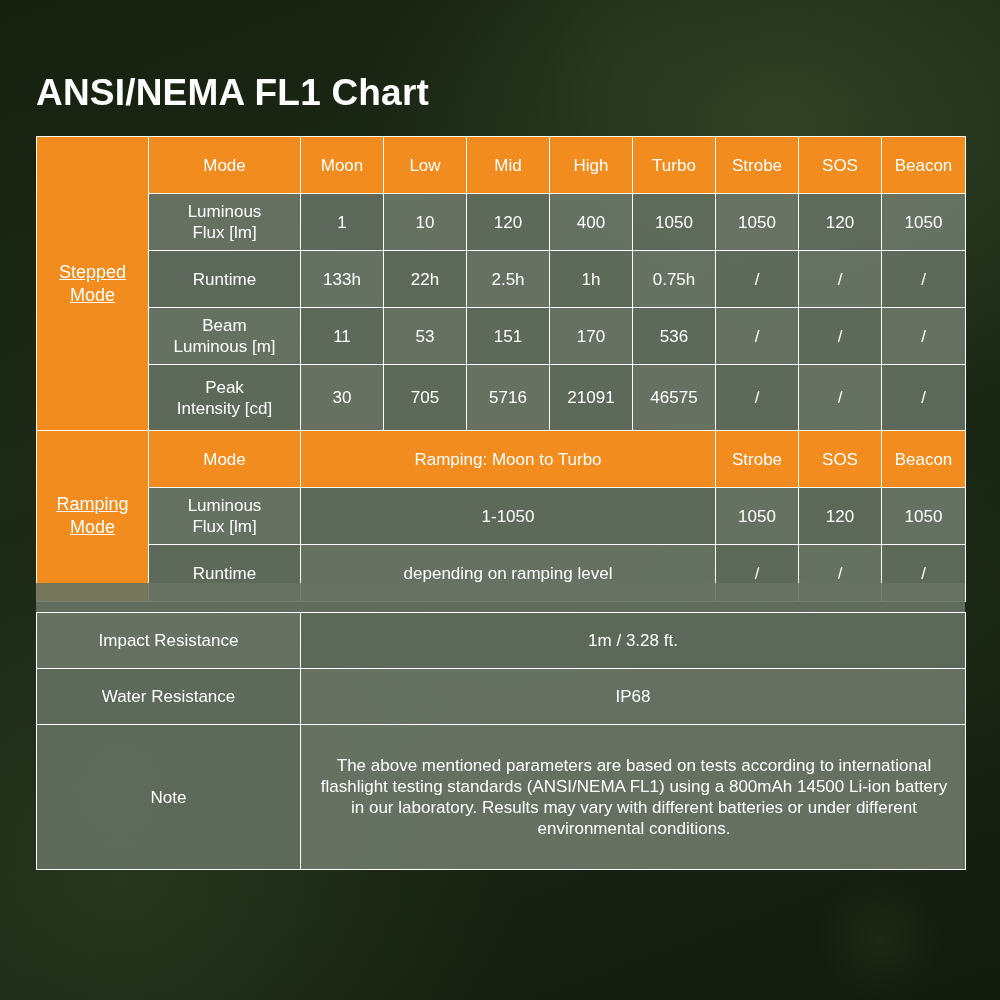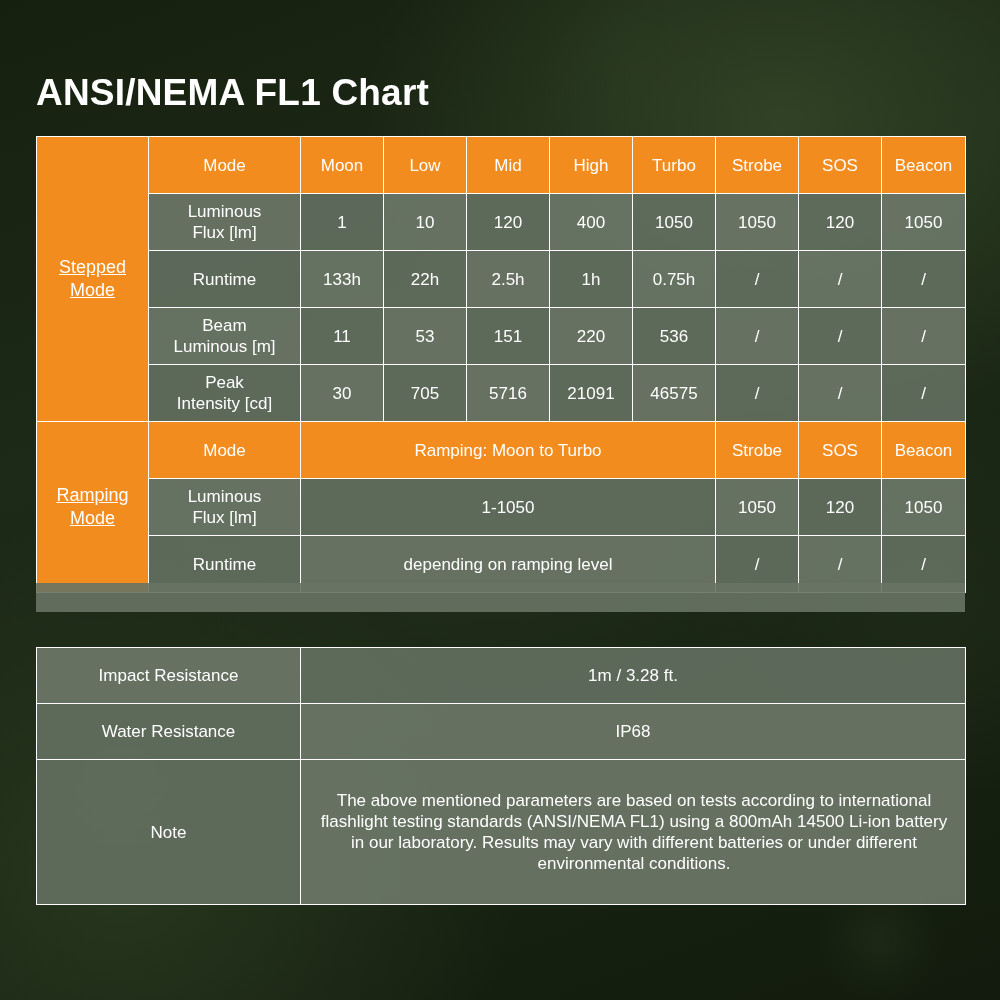--- a/index.html
+++ b/index.html
@@ -99,21 +99,21 @@
   #spacer {
     position: absolute;
     left: 36px;
     top: 583px;
     width: 929px;
     height: 29px;
     background: rgba(104,115,100,0.90);
     z-index: 2;
   }
 
-  #tbl-specs { top: 647px; }
+  #tbl-specs { top: 612px; }
   #tbl-specs td { font-size: 17px; }
 
   .spec-label { width: 264px; }
   .note-text {
     text-align: center;
     padding: 10px 14px 10px 16px !important;
     font-size: 17.5px;
     line-height: 25px;
   }
 </style>
@@ -187,29 +187,29 @@
     </tr>
 
     <tr>
       <td class="gray-a rowlabel" style="height:57px">
         <div>Beam</div>
         <div>Luminous [m]</div>
       </td>
       <td class="gray-b">11</td>
       <td class="gray-a">53</td>
       <td class="gray-b">151</td>
-      <td class="gray-a">220</td>
+      <td class="gray-a">170</td>
       <td class="gray-b">536</td>
       <td class="gray-a">/</td>
       <td class="gray-b">/</td>
       <td class="gray-a">/</td>
     </tr>
 
     <tr>
-      <td class="gray-b rowlabel" style="height:57px">
+      <td class="gray-b rowlabel" style="height:66px">
         <div>Peak</div>
         <div>Intensity [cd]</div>
       </td>
       <td class="gray-a">30</td>
       <td class="gray-b">705</td>
       <td class="gray-a">5716</td>
       <td class="gray-b">21091</td>
       <td class="gray-a">46575</td>
       <td class="gray-b">/</td>
       <td class="gray-a">/</td>

